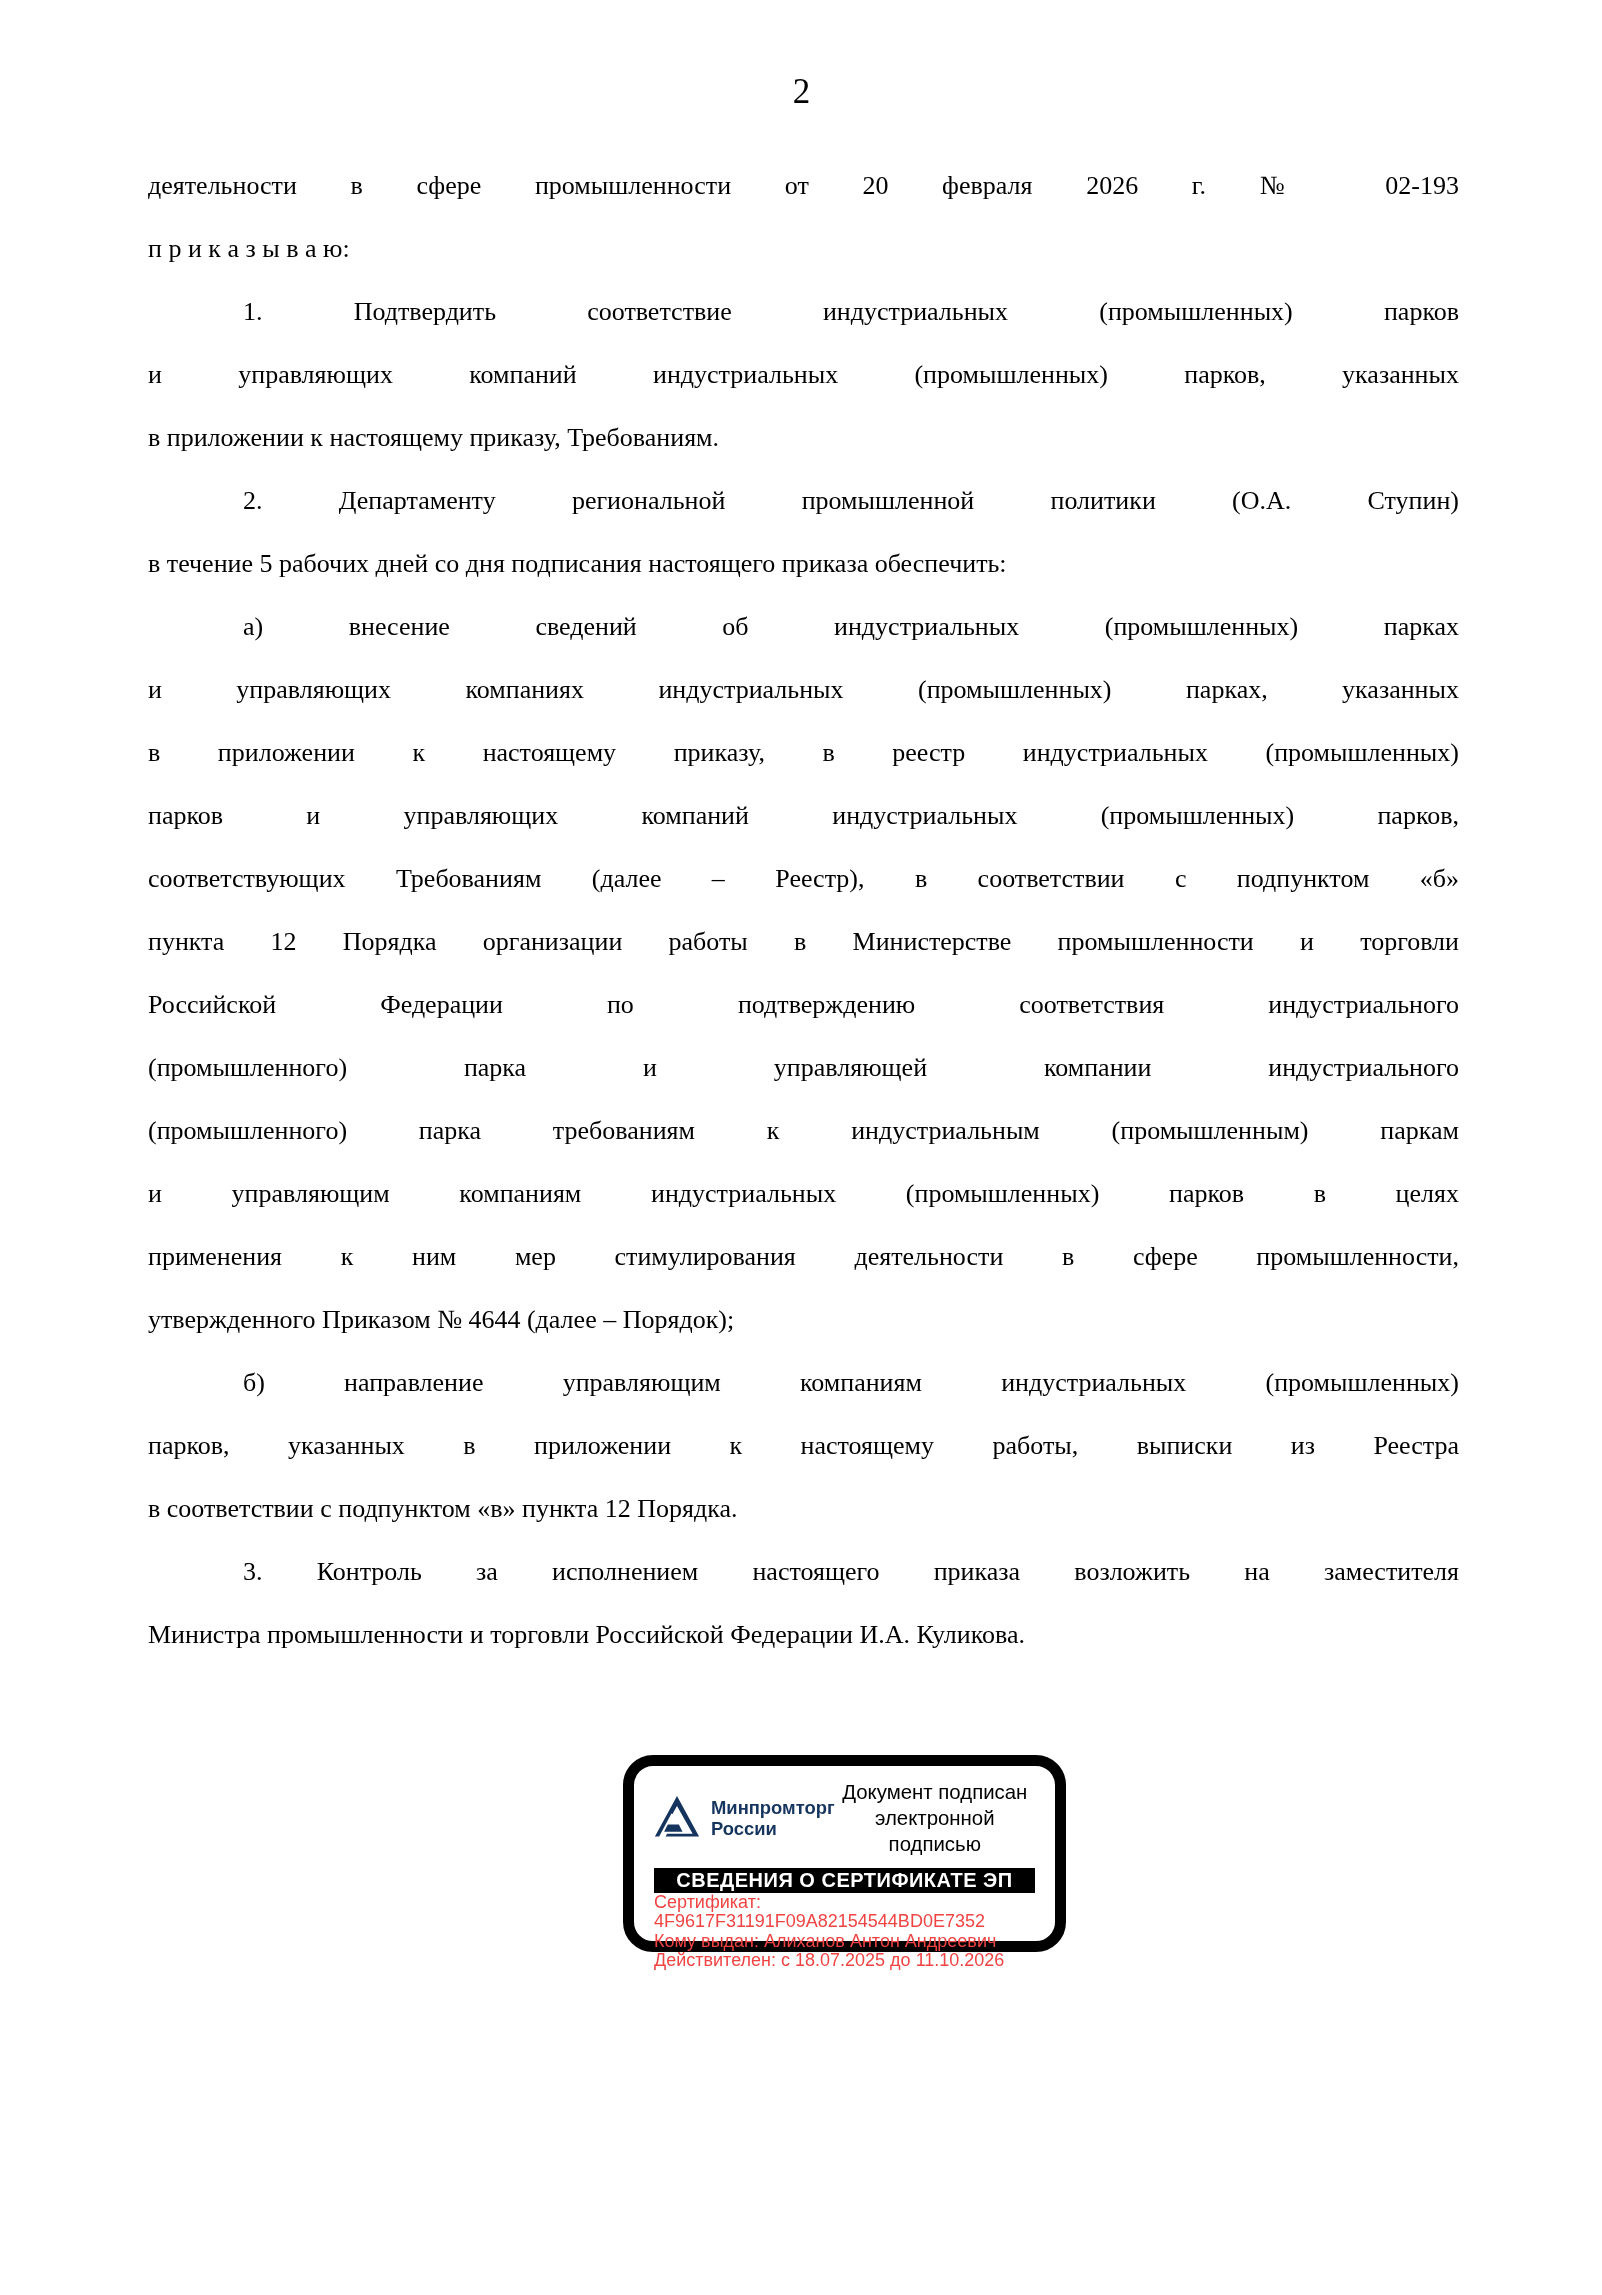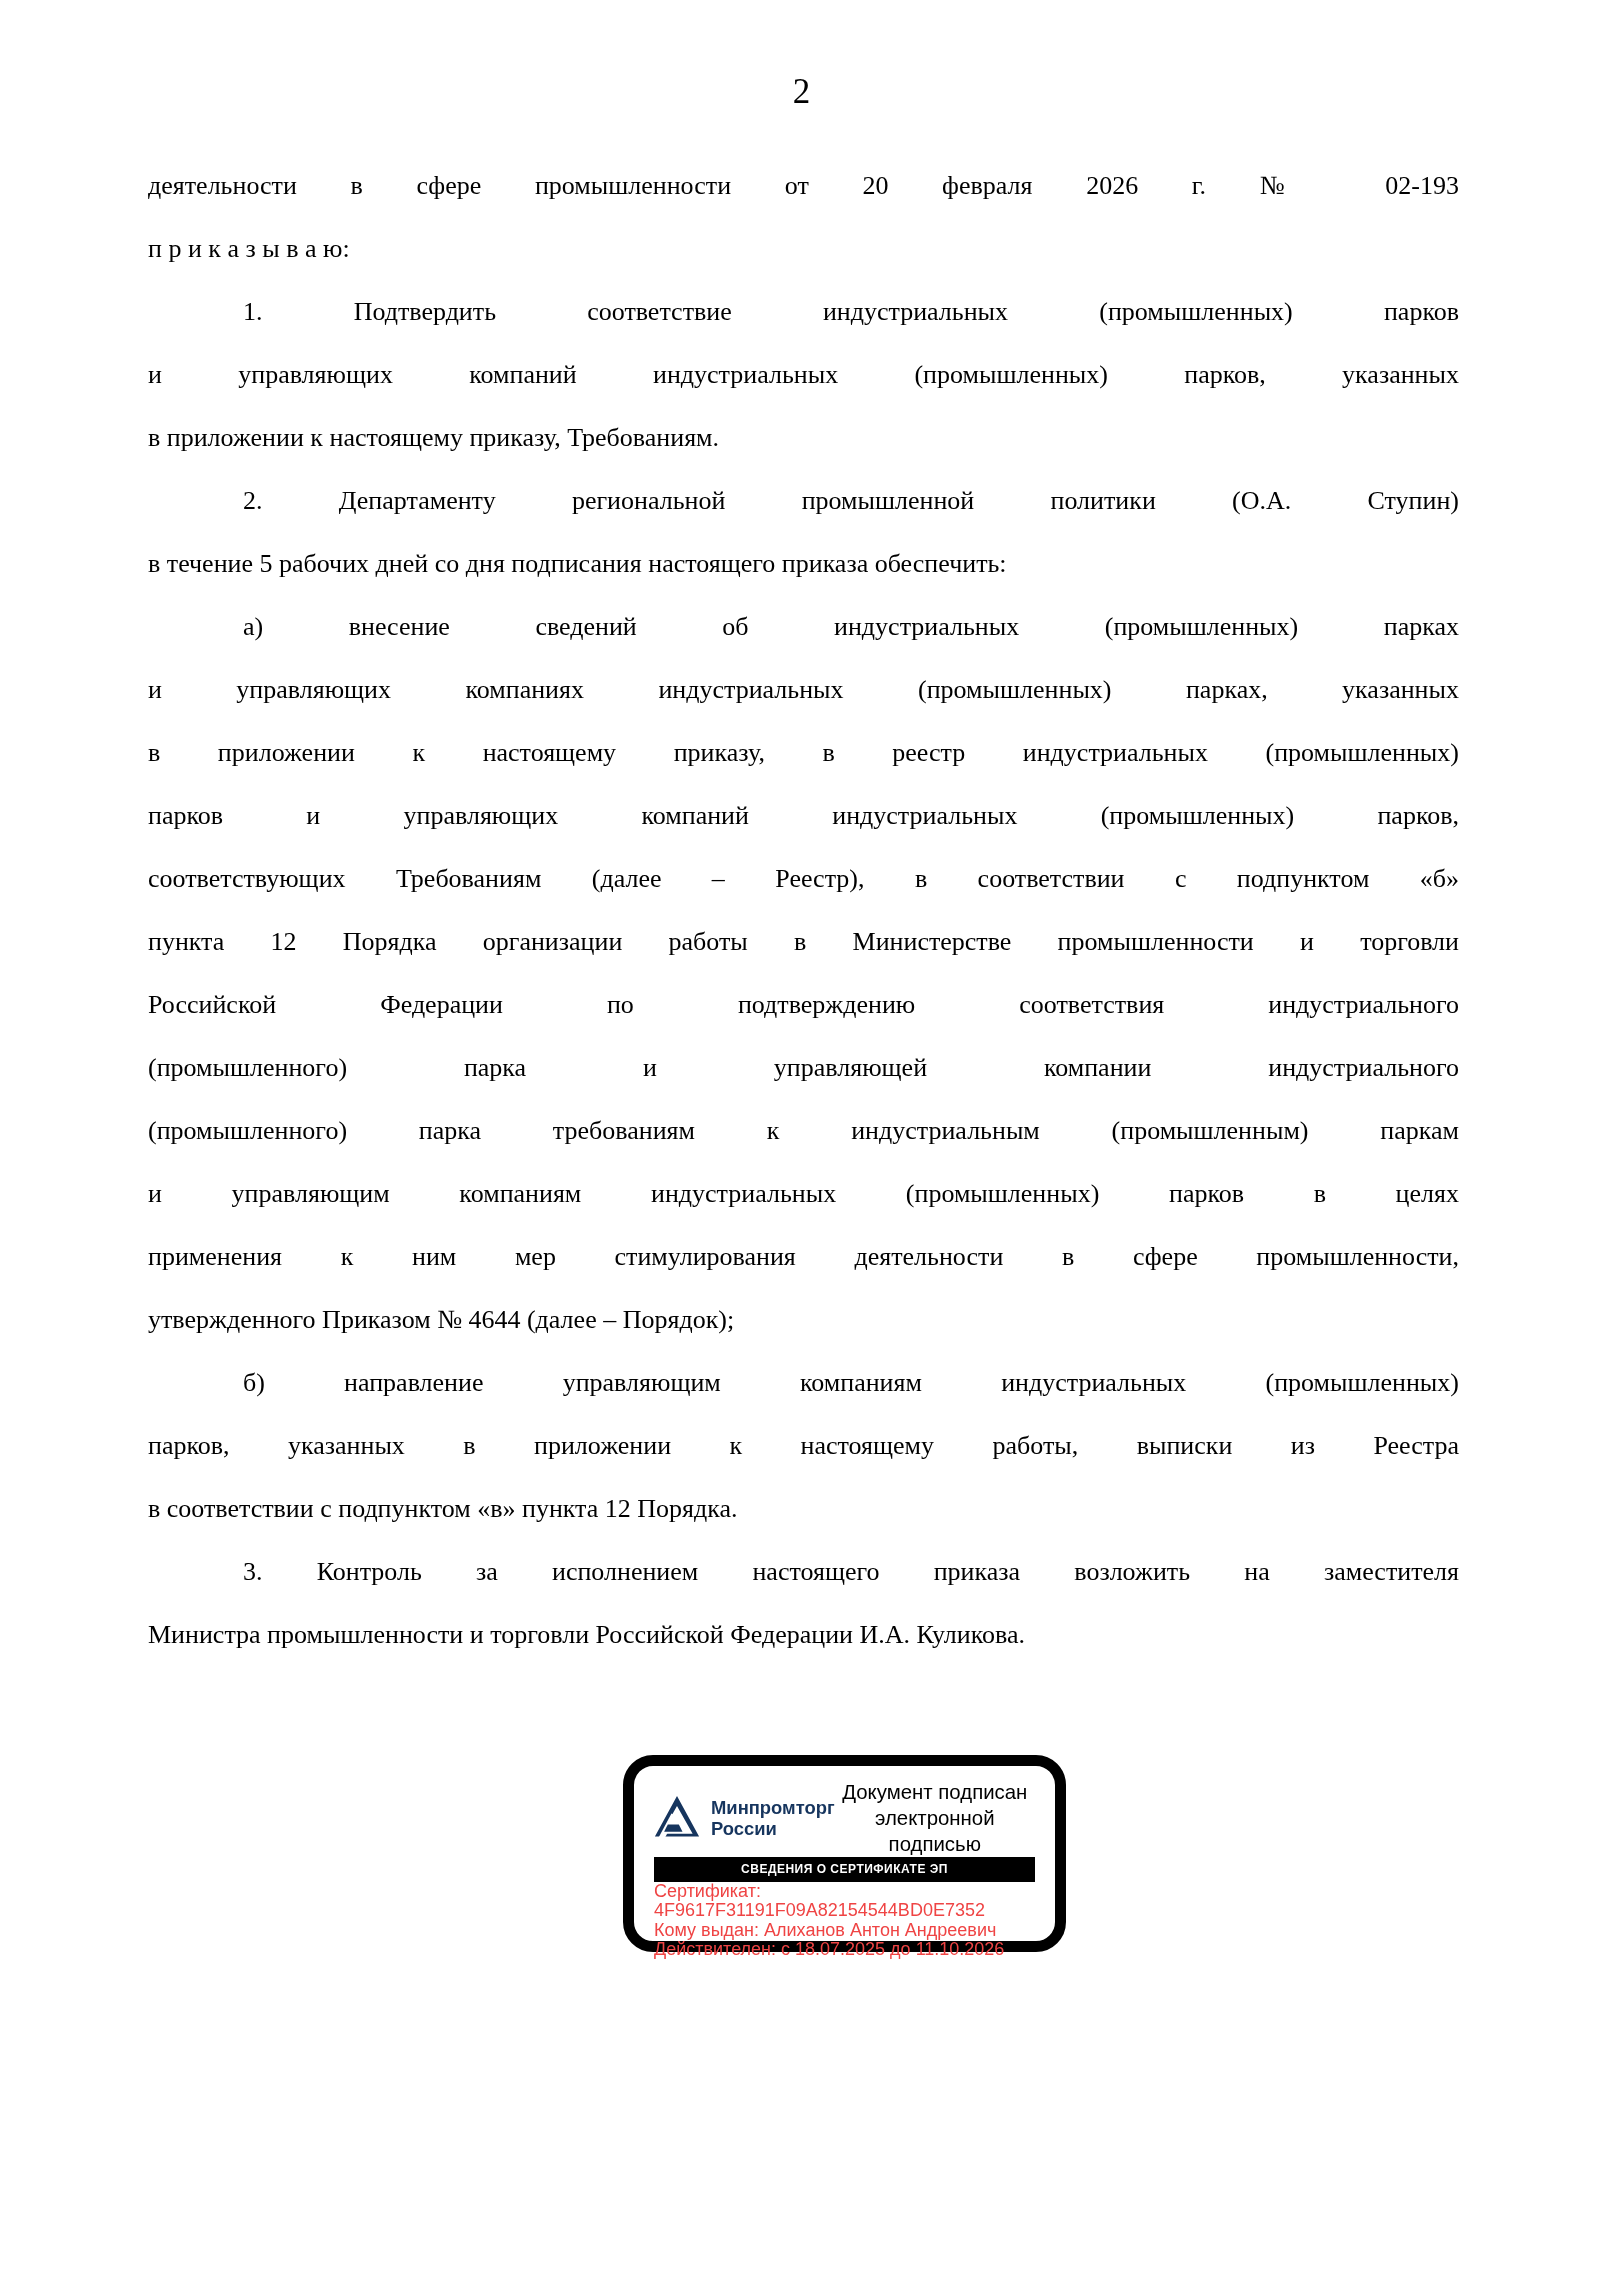--- a/index.html
+++ b/index.html
@@ -80,25 +80,26 @@
     letter-spacing: 0px;
   }
   .signed-text {
     margin-left: auto;
     text-align: center;
     font-size: 20.4px;
     line-height: 26px;
     color: #000000;
   }
   .cert-banner {
+    margin-top: 11px;
     background: #000000;
     color: #ffffff;
     text-align: center;
     font-weight: bold;
-    font-size: 12px;
+    font-size: 20px;
     line-height: 25px;
     height: 25px;
     letter-spacing: 0.5px;
   }
   .cert-details {
     font-size: 18px;
     line-height: 19.4px;
     color: #ef4444;
   }
 </style>

